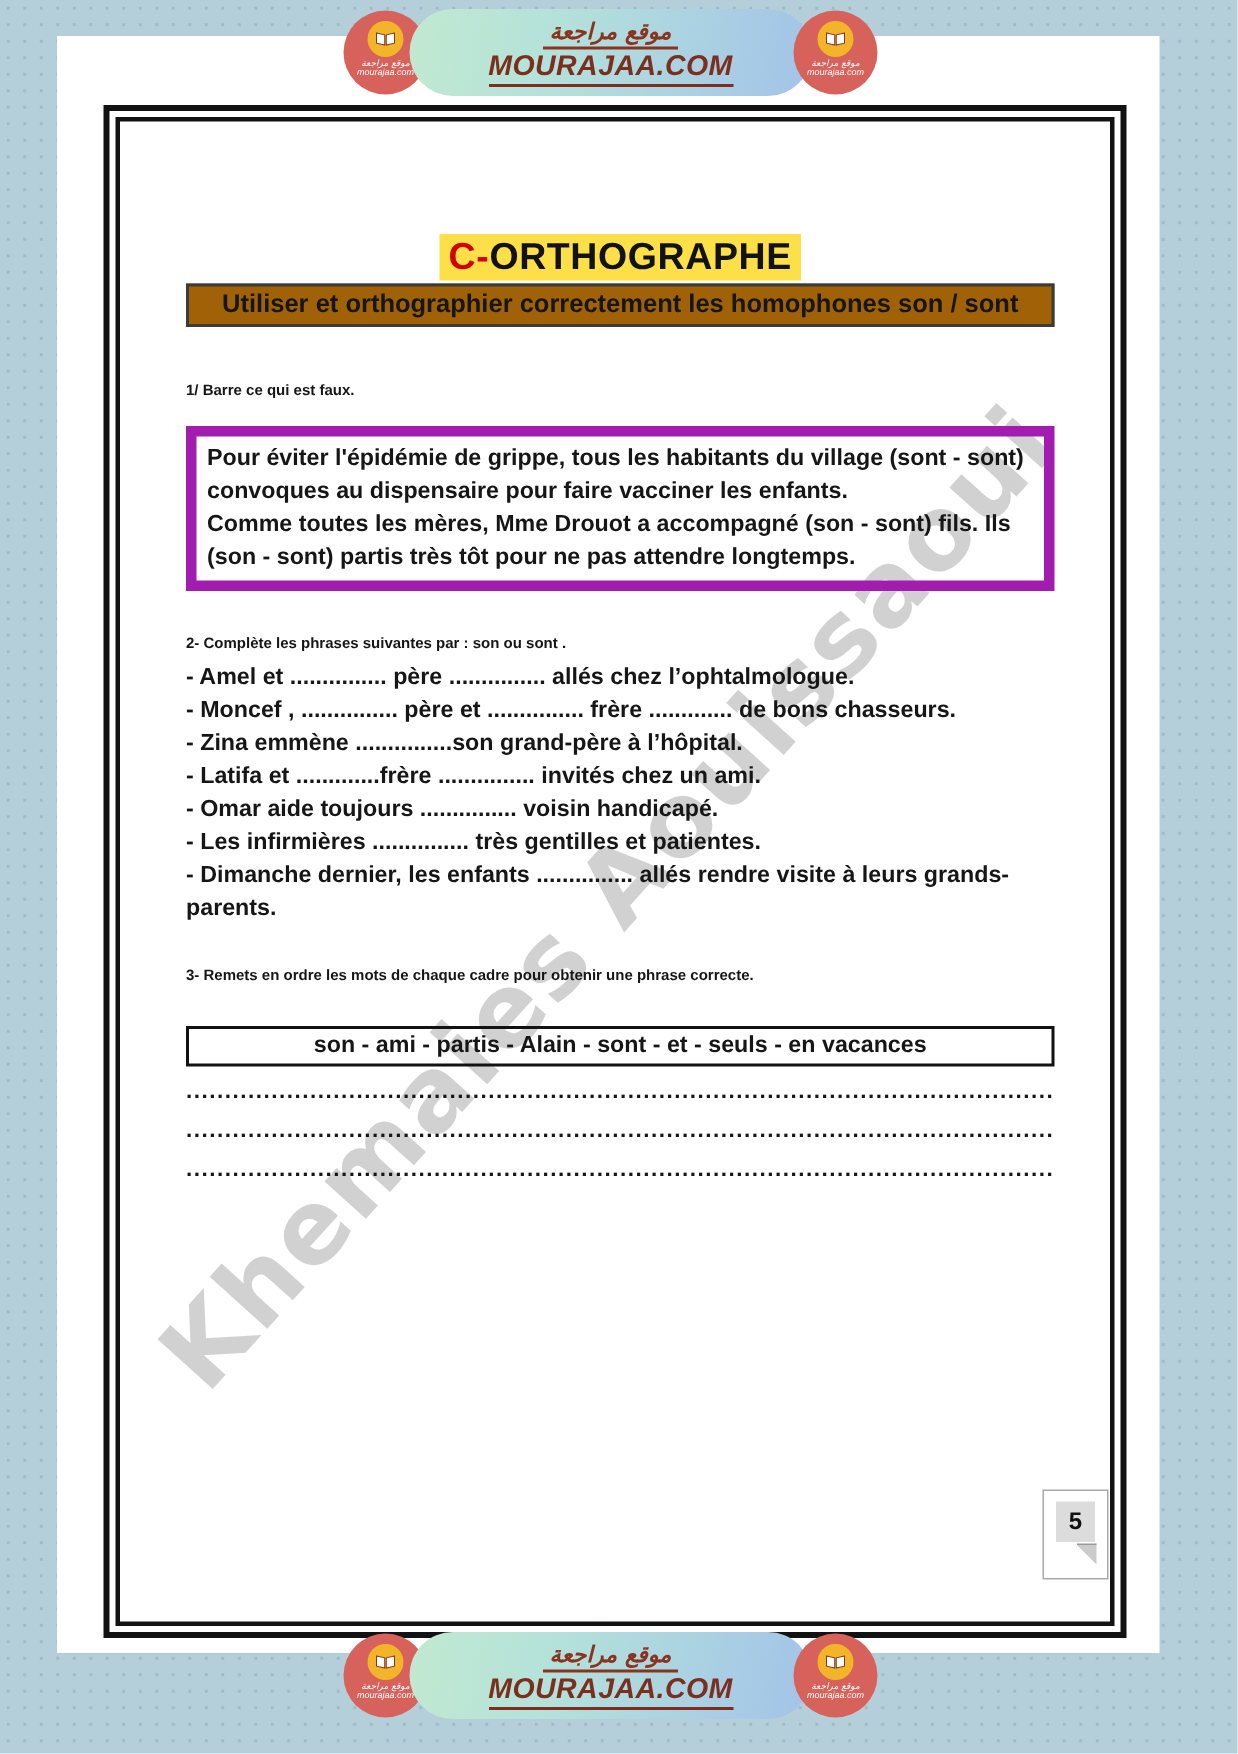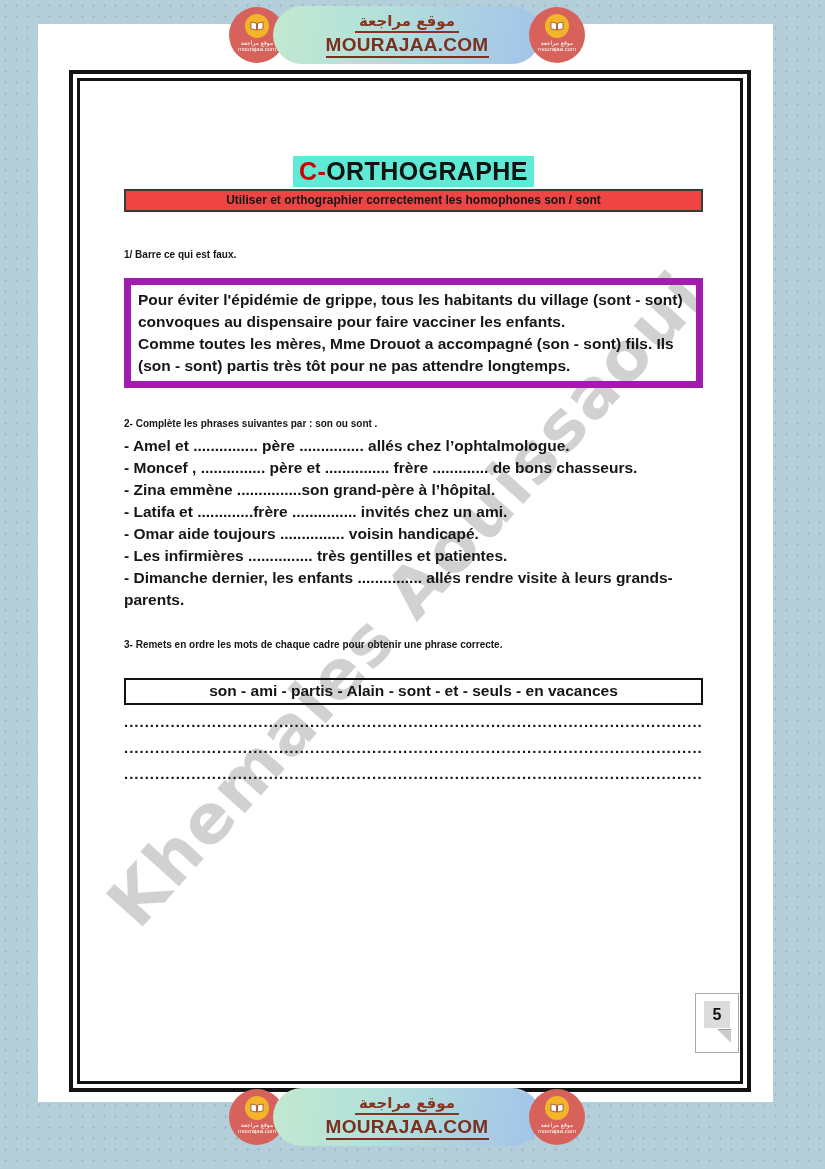--- a/index.html
+++ b/index.html
@@ -13,45 +13,45 @@
   .sheet { position:absolute; left:38px; top:24px; width:735px; height:1078px; background:#ffffff; z-index:1; overflow:hidden; }
   .watermark {
     position:absolute; left:50%; top:575px; transform:translate(-50%,-50%) rotate(-48deg);
     font-family:"DejaVu Sans", sans-serif; font-weight:bold; font-size:68px; letter-spacing:2px;
     color:#8f8f8f; opacity:0.40; white-space:nowrap; z-index:0; pointer-events:none;
   }
   .frame { position:absolute; left:31px; top:46px; width:674px; height:1014px; border:4px solid #121212; z-index:1; }
   .frame::before { content:""; position:absolute; inset:4px; border:3px solid #121212; pointer-events:none; }
   .content { position:absolute; left:7px; top:7px; right:7px; bottom:7px; padding:0 37px 0 44px; font-weight:bold; color:#161616; }
   .title { margin-top:76px; text-align:center; font-size:25px; letter-spacing:0.4px; }
-  .title .hl { background:#5eead4; padding:1px 6px 2px 6px; }
+  .title .hl { background:#fde047; padding:1px 6px 2px 6px; }
   .title .tp { color:#d40000; }
   .title .tm { color:#121212; }
-  .subtitle { margin-top:3px; border:2px solid #3a3a3a; background:#ef4444; text-align:center;
-              font-size:12px; padding:2px 0 3px 0; }
+  .subtitle { margin-top:3px; border:2px solid #3a3a3a; background:#a16207; text-align:center;
+              font-size:17px; padding:2px 0 3px 0; }
   .ex-heading { font-size:10px; line-height:22px; }
   .h-ex1 { margin-top:32px; }
   .h-ex2 { margin-top:25px; }
   .h-ex3 { margin-top:16px; line-height:35px; max-width:562px; }
   .textbox { margin-top:12px; border:7px solid #a21caf; padding:4px 8px 4px 7px; font-size:15.5px; line-height:22px; }
   .textbox p { margin:0; }
   .sentence { margin-top:0; font-size:15.5px; line-height:22px; }
   .wordbox { margin-top:16px; border:2px solid #121212; text-align:center; font-size:15.5px; padding:2px 0 3px 0; }
   .dots { margin-top:8px; font-size:15px; font-weight:bold; letter-spacing:1px; line-height:18px;
           white-space:nowrap; overflow:hidden; }
   
   .pagenum { position:absolute; left:657px; top:969px; width:42px; height:58px; background:#fff;
              border:1px solid #a9a9a9; z-index:2; }
   .pn-square { width:26px; height:27px; margin:7px auto 0 auto; background:#dcdcdc;
                display:flex; align-items:center; justify-content:center; font-size:16px; font-weight:bold; color:#111; }
   .pn-fold { position:absolute; right:7px; bottom:9px; width:0; height:0;
              border-top:13px solid #cbcbcb; border-left:13px solid transparent; }
   .pn-fold::after { content:""; position:absolute; left:-13px; top:-14px; width:13px; height:1px; background:#9a9a9a; }
   
-  .banner { position:absolute; left:229px; width:356px; height:58px; z-index:5; }
+  .banner { position:absolute; left:229px; width:356px; height:58px; z-index:5;font-style:italic; }
   .banner.top { top:6px; }
   .banner.bottom { top:1088px; }
   .pill { position:absolute; left:44px; right:44px; top:0; bottom:0; border-radius:29px;
           background:linear-gradient(100deg,#c2e9d0 0%, #b4e2da 35%, #a3c3e9 100%);
           display:flex; flex-direction:column; align-items:center; justify-content:center; cursor:pointer; }
   .pill .arabic { font-family:"DejaVu Sans", sans-serif; font-size:15px; font-weight:bold; color:#8a3420;
                   border-bottom:2px solid #8a3420; padding:0 4px 1px 4px; line-height:17px; }
   .pill .domain { font-size:19px; font-weight:bold; color:#7b2f1e; letter-spacing:0.3px;
                   border-bottom:2px solid #7b2f1e; line-height:23px; }
   .logo-circle { position:absolute; top:1px; width:56px; height:56px; border-radius:50%;

